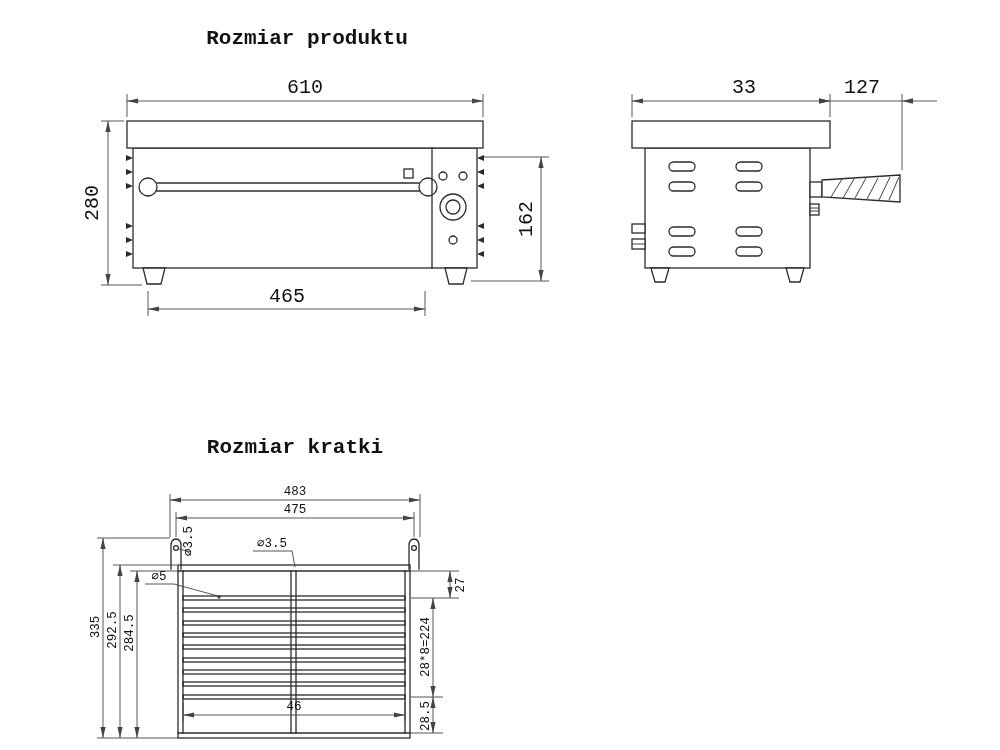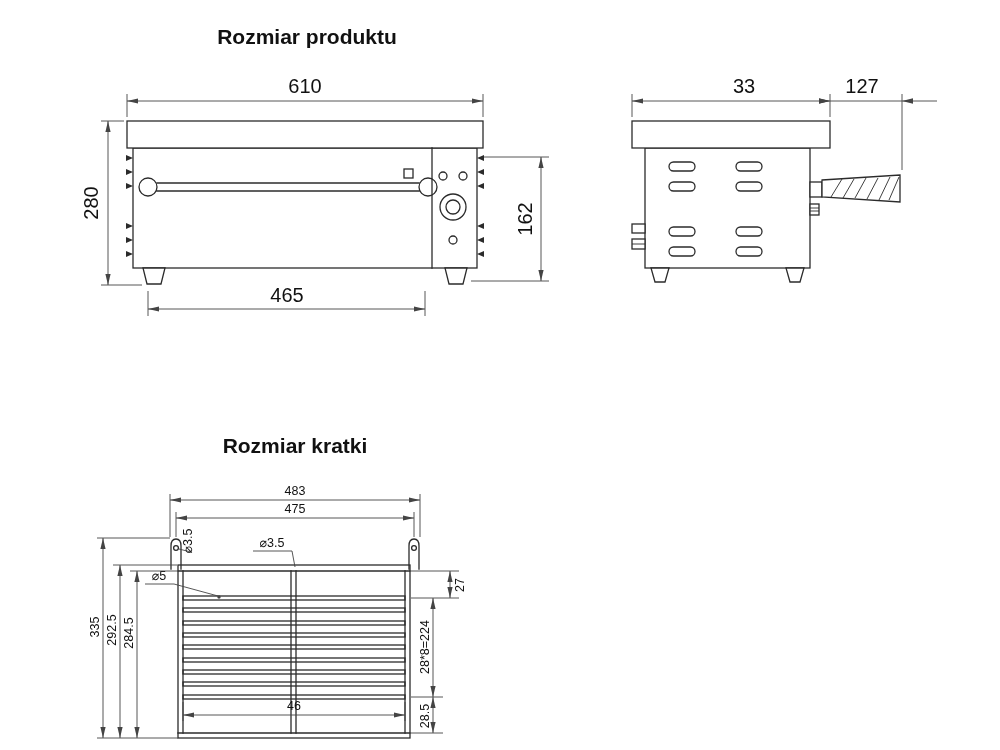--- a/index.html
+++ b/index.html
@@ -1,17 +1,17 @@
 <!DOCTYPE html>
 <html><head>
 <meta charset="utf-8">
 <style>
   html,body{margin:0;padding:0;background:#fff;}
   .stage{width:1000px;height:750px;background:#ffffff;position:relative;overflow:hidden;
-         font-family:Liberation Sans, sans-serif;}
+         font-family:Liberation Mono, monospace;}
   svg{display:block;}
   .obj{stroke:#2b2b2b;stroke-width:1.3;fill:none;stroke-linecap:square;}
   .objf{stroke:#2b2b2b;stroke-width:1.3;fill:#ffffff;}
   .thin{stroke:#2b2b2b;stroke-width:0.9;fill:none;}
   .dim{stroke:#444444;stroke-width:0.9;fill:none;}
   .ext{stroke:#444444;stroke-width:0.9;fill:none;}
   .arrfill{fill:#444444;stroke:none;}
   .tick{fill:#2b2b2b;stroke:none;}
   text{fill:#111111;}
   .title{font-size:21px;font-weight:bold;}

